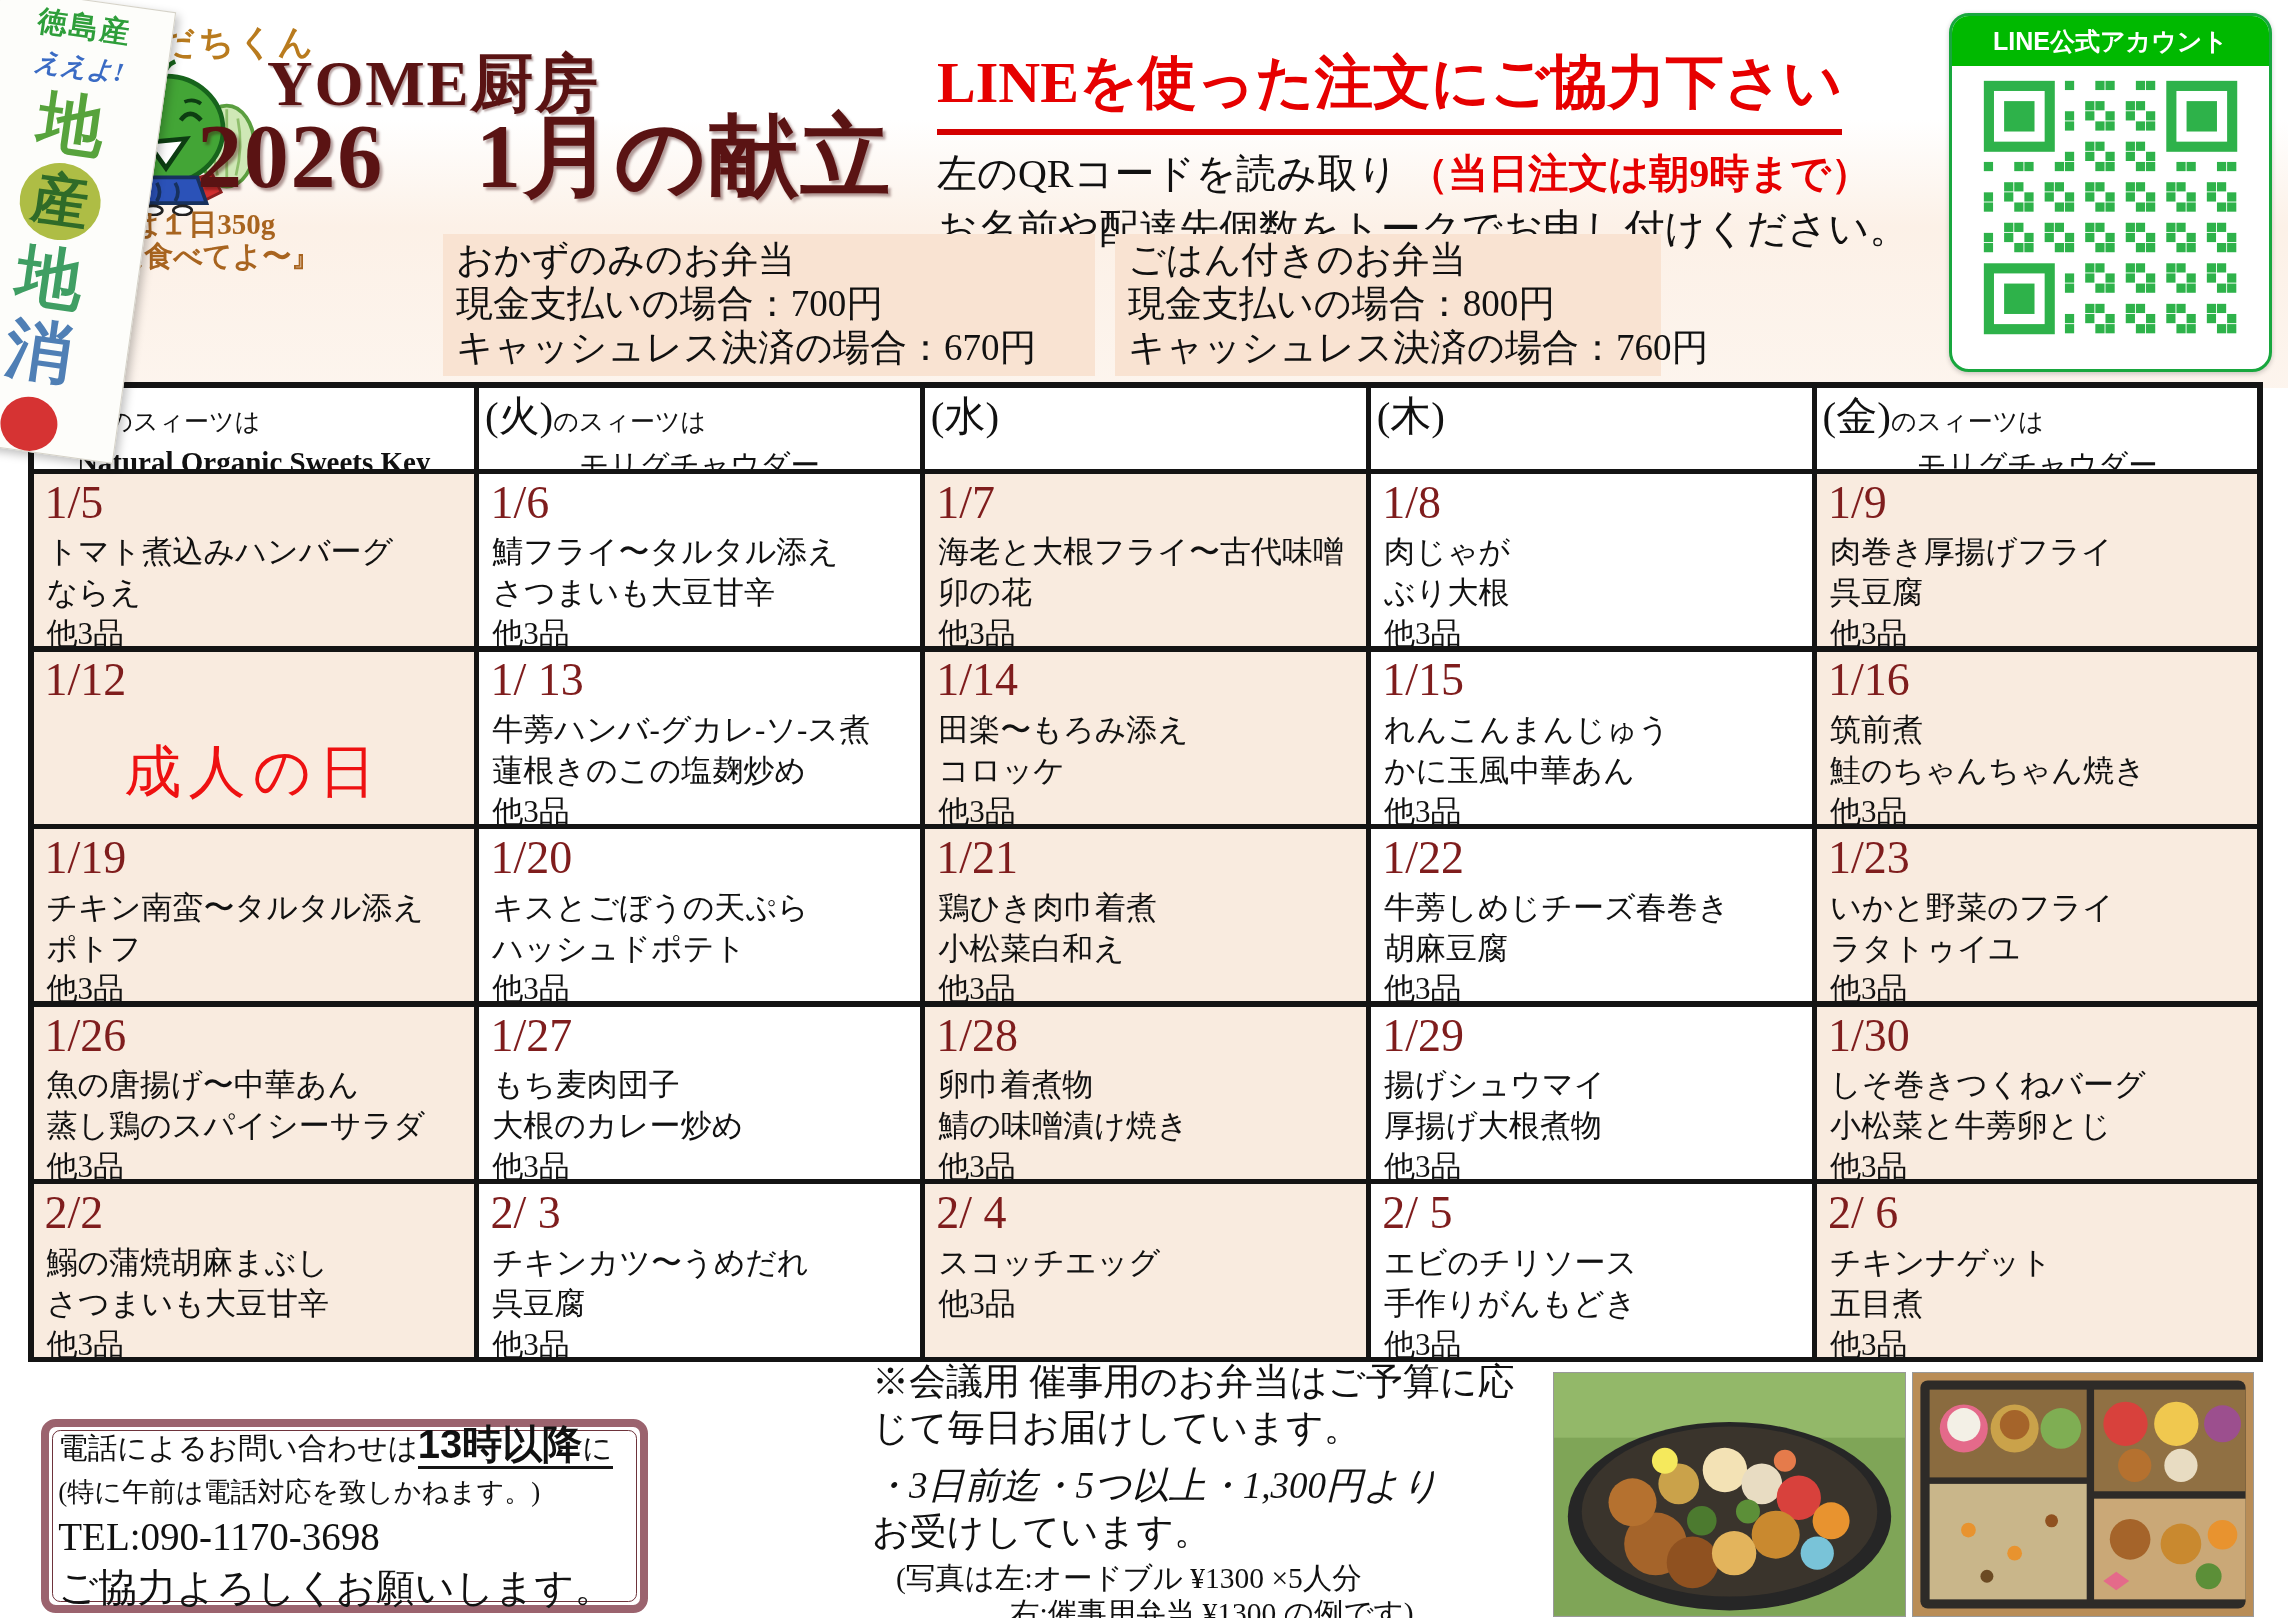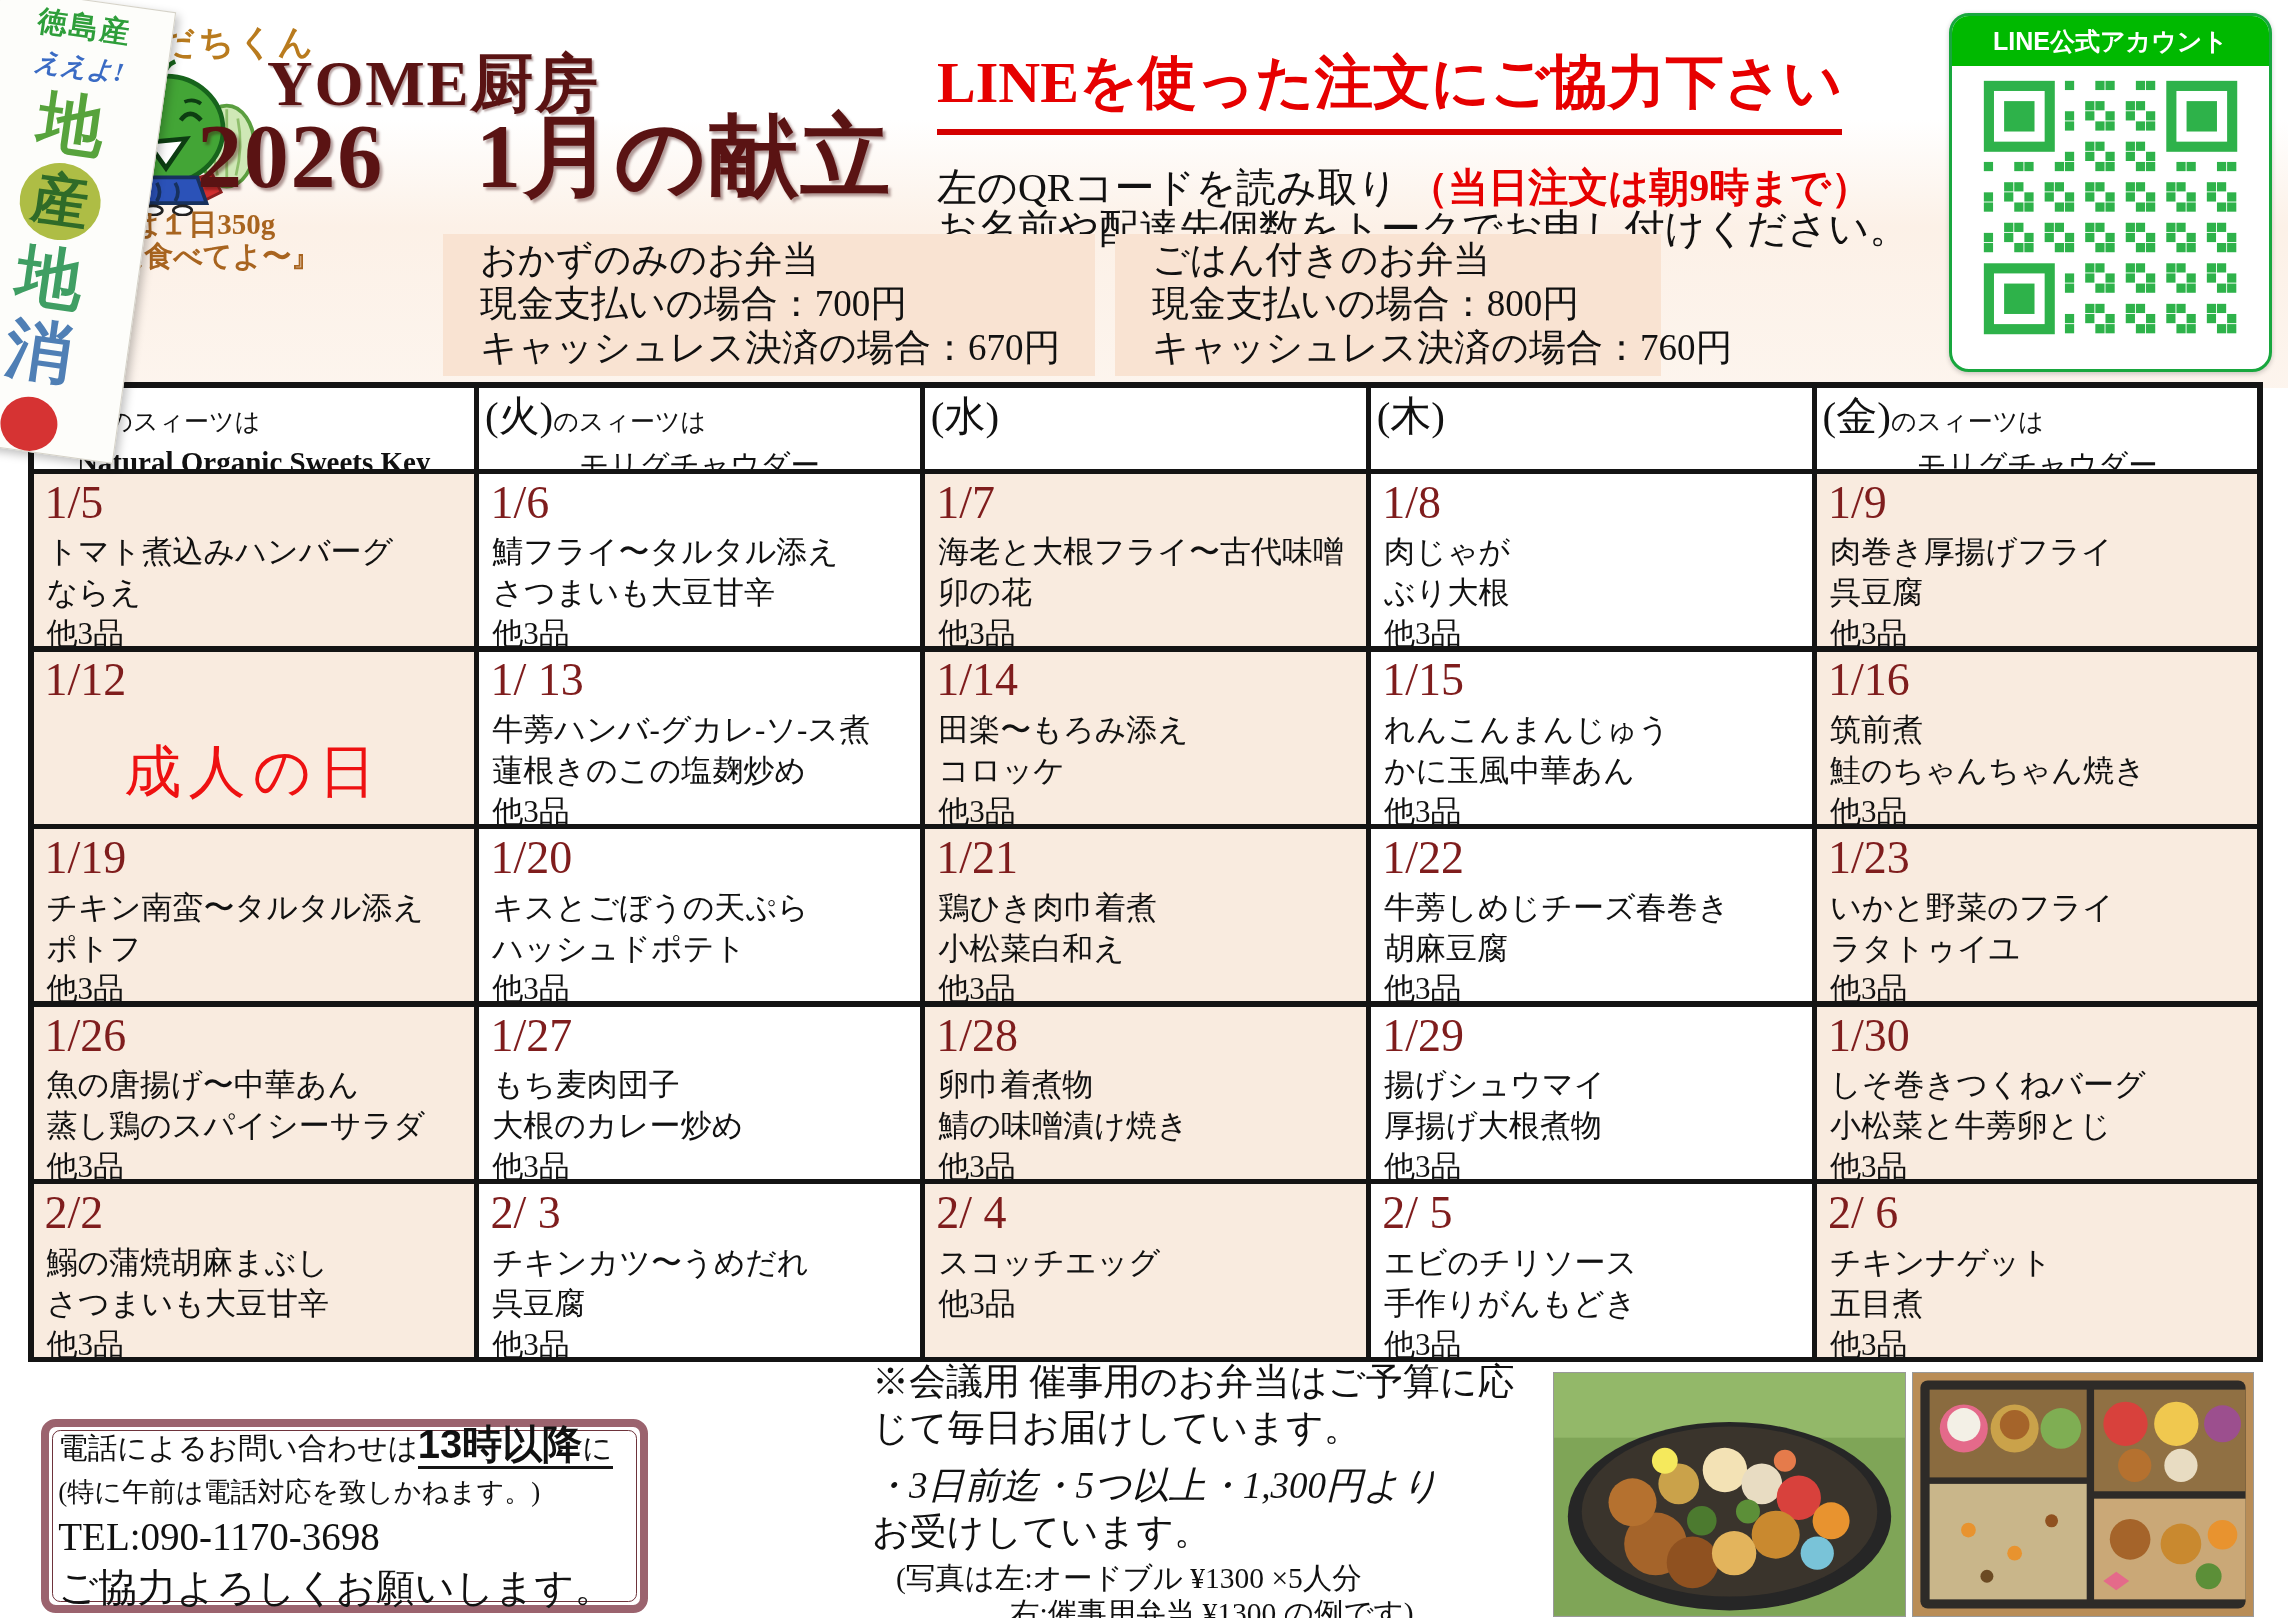--- a/index.html
+++ b/index.html
@@ -11,34 +11,34 @@
             background:linear-gradient(180deg,rgba(251,236,223,0) 0%,rgba(251,236,223,.75) 40%,rgba(251,236,223,.55) 100%);}
   #mascot-label{left:42px;top:18.5px;font-size:35px;font-weight:bold;color:#b97b1e;letter-spacing:3.7px;}
   #mascot{left:46px;top:54px;width:240px;height:162px;}
   #slogan{left:13px;top:209px;font-size:29px;font-weight:bold;color:#a8641f;line-height:1.1;}
   #shop-name{left:212px;top:41px;width:443px;text-align:center;font-size:63px;font-weight:bold;
              color:#5a1313;text-shadow:1.8px 1.8px 1.8px rgba(60,10,10,.35);letter-spacing:1.8px;}
   #main-title{left:157px;top:96px;width:775px;text-align:center;font-size:90px;font-weight:bold;
               color:#5a1313;text-shadow:2.8px 2.8px 2.8px rgba(60,10,10,.4);letter-spacing:1.8px;}
   #line-heading{left:937px;top:44px;font-size:58px;font-weight:bold;color:#e60000;white-space:nowrap;
                 border-bottom:6.5px solid #d40000;padding-bottom:7.4px;}
-  #line-sub1{left:937px;top:160px;font-size:40px;white-space:nowrap;text-align:right;}
+  #line-sub1{left:937px;top:146px;font-size:40px;white-space:nowrap;text-align:right;}
   #line-sub1 .red{color:#e60000;font-weight:bold;}
   #line-sub2{left:937px;top:201px;font-size:40px;white-space:nowrap;}
   
   #qr-card{left:1949px;top:13px;width:317px;height:353px;background:#fff;border:3.7px solid #18a73e;
            border-radius:20px;overflow:hidden;box-shadow:0 1.8px 5.5px rgba(0,0,0,.2);}
   #qr-card .qr-bar{height:50px;background:#00b900;color:#fff;display:flex;align-items:center;justify-content:center;
            font-family:"Liberation Sans","DejaVu Sans",sans-serif;font-weight:bold;font-size:25px;}
   #qr-card svg{display:block;margin:13px auto 0 auto;}
   
   .price-box{background:#f9e3d2;padding:3.7px 13px;box-sizing:border-box;}
   #price-box-okazu{left:443px;top:234px;width:652px;height:142px;}
   #price-box-gohan{left:1115px;top:234px;width:546px;height:142px;}
-  .pline{font-size:37px;line-height:1.2;white-space:nowrap;margin-left:24px;}
+  .pline{font-size:37px;line-height:1.2;white-space:nowrap;}
   
   #calendar{left:28px;top:382px;width:2235px;height:980px;display:grid;
             grid-template-columns:repeat(5,1fr);grid-template-rows:81px repeat(5,1fr);
             gap:5.5px;padding:5.5px;box-sizing:border-box;background:#141414;}
   .cell{overflow:hidden;}
   .day-cell{background:#fff;padding:1.8px 5.5px;}
   .day-name{font-size:41px;}
   .day-suffix{font-size:25px;}
   .sweet{text-align:center;font-size:29.5px;margin-top:1.8px;}
   .sweet-en{font-weight:bold;font-size:29px;}

